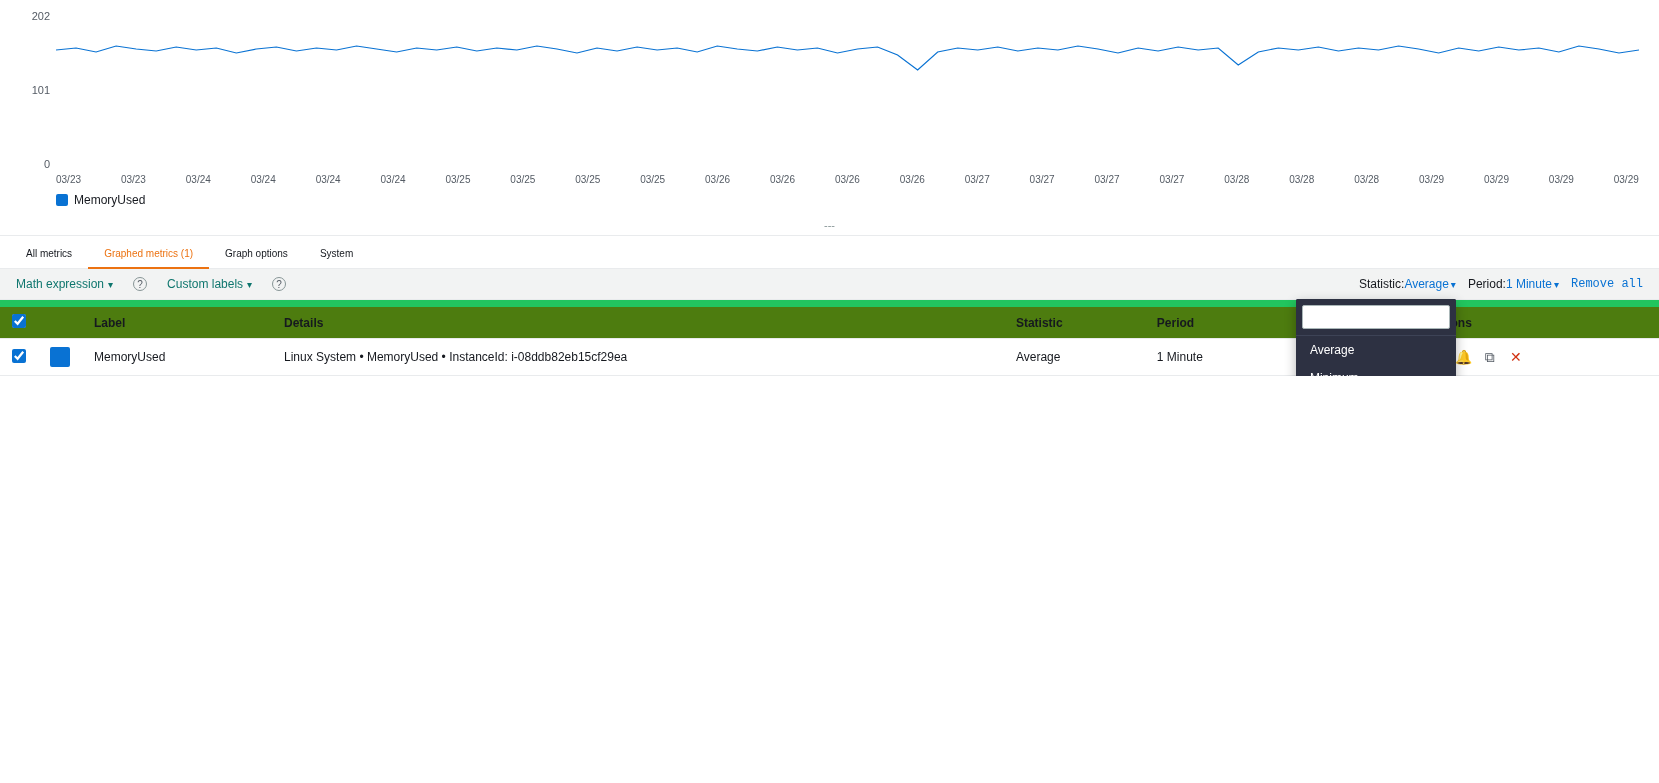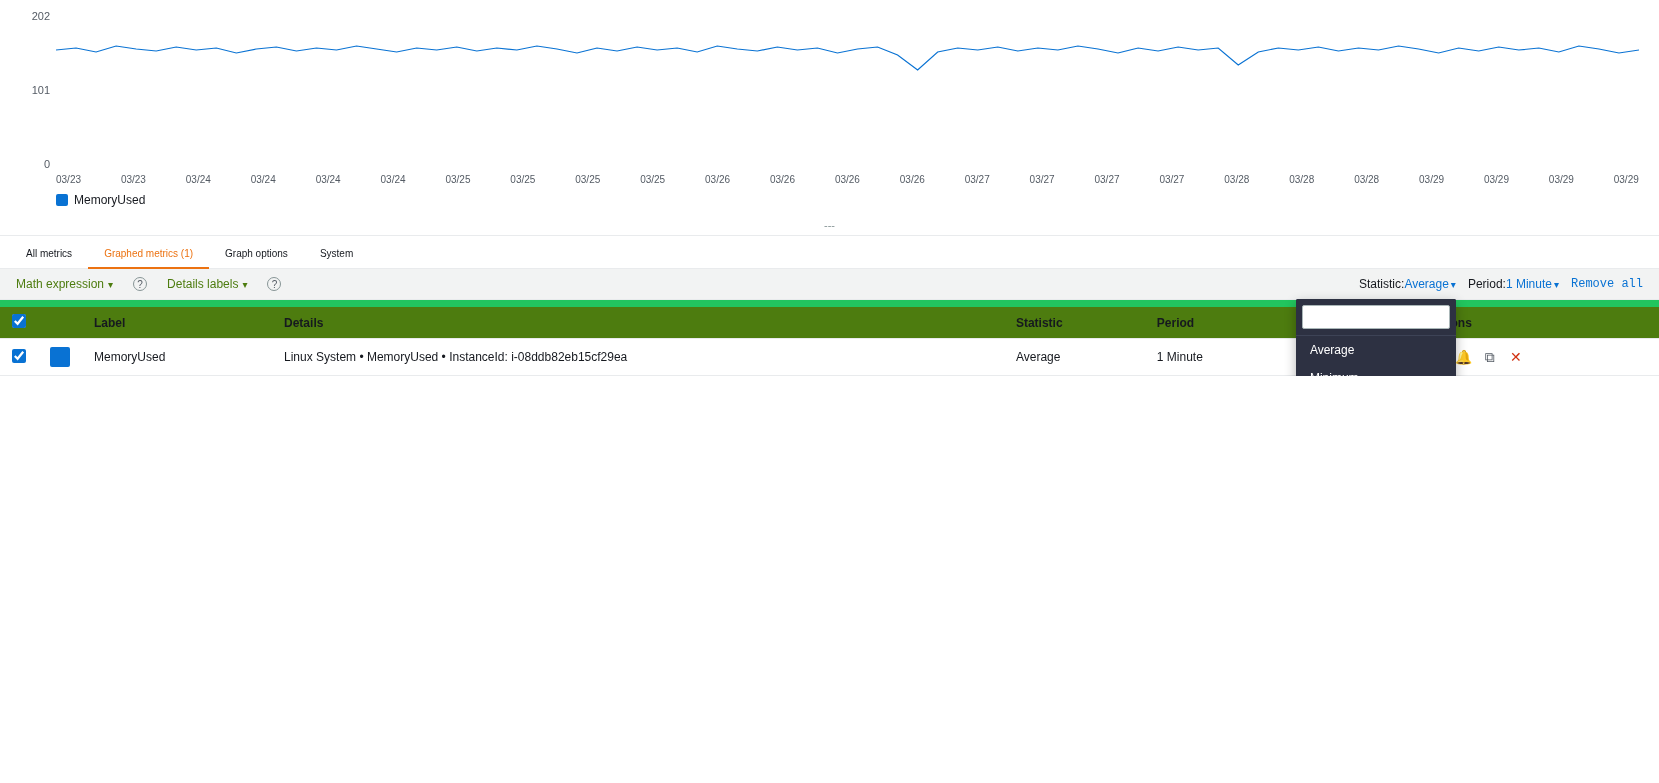--- a/index.html
+++ b/index.html
@@ -46,21 +46,21 @@
       align-items: center;
       justify-content: space-between;
       padding: 8px 16px;
       background: #f2f3f3;
       border-bottom: 1px solid #e9ebed;
     }
     .toolbar-left { display: flex; align-items: center; gap: 20px; }
     .toolbar-right { display: flex; align-items: center; gap: 0; font-size: 12px; color: #16191f; }
     .toolbar-btn {
       display: flex; align-items: center; gap: 4px;
-      color: #4d7c0f; cursor: pointer; font-size: 12px; font-weight: 500;
+      color: #0f766e; cursor: pointer; font-size: 12px; font-weight: 500;
     }
     .help-icon {
       display: inline-flex; align-items: center; justify-content: center;
       width: 14px; height: 14px; border: 1px solid #879596; border-radius: 50%;
       font-size: 10px; color: #545b64; cursor: pointer;
     }
     .statistic-label { color: #16191f; }
     .statistic-value { color: #0972d3; cursor: pointer; font-weight: 500; display: flex; align-items: center; gap: 2px; }
     .remove-all { color: #0972d3; cursor: pointer; font-weight: 500; }
 
@@ -213,21 +213,21 @@
 
 <div class="main-content">
   <div class="toolbar">
     <div class="toolbar-left">
       <div class="toolbar-btn">
         <span>Math expression</span>
         <span class="chevron">▾</span>
       </div>
       <span class="help-icon">?</span>
       <div class="toolbar-btn">
-        <span>Details labels</span>
+        <span>Custom labels</span>
         <span class="chevron">▾</span>
       </div>
       <span class="help-icon">?</span>
     </div>
     <div class="toolbar-right">
       <span class="statistic-label">Statistic:</span>
       <div class="statistic-dropdown-wrapper">
         <div class="statistic-value">
           <span>Average</span>
           <span class="chevron">▾</span>

